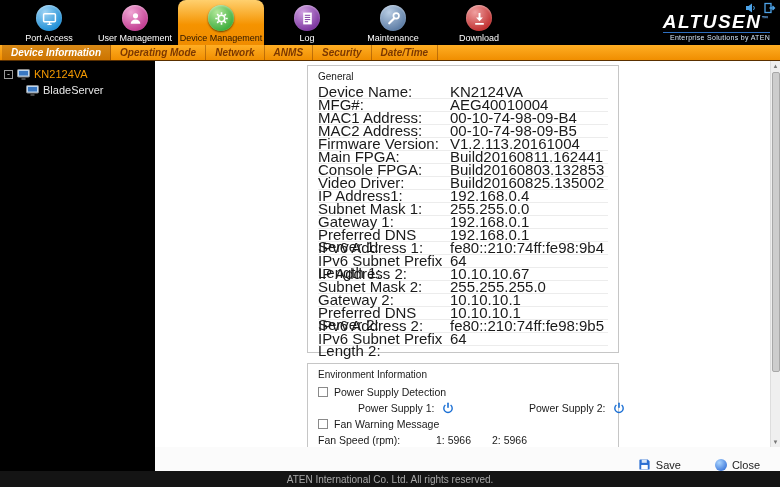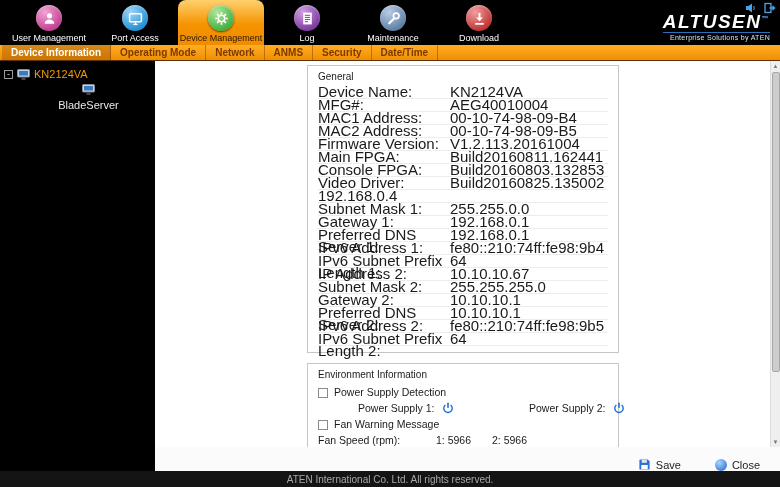--- a/index.html
+++ b/index.html
@@ -22,44 +22,44 @@
   .brand-name { font-size:19px; font-weight:bold; font-style:italic; color:#fff; letter-spacing:1.5px; line-height:17px; }
   .brand-name sup { font-size:7px; color:#6fb7ff; font-style:normal; }
   .brand-tagline { font-size:7px; color:#d5e6f8; border-top:1px solid #2f6fc0; padding-top:1px; margin-top:2px; letter-spacing:.3px; }
 
   .mini-icons { position:absolute; top:2px; right:4px; display:flex; gap:7px; }
   .mini-icon { width:12px; height:12px; cursor:pointer; }
   .mini-icon svg { width:12px; height:12px; display:block; }
 
   
   .tabbar { height:16px; background:linear-gradient(#ffae24,#f08e00); display:flex; align-items:center; padding-left:2px; border-bottom:1px solid #5a3000; }
-  .tab { font-size:10px; font-weight:bold; color:#7c3800; padding:0 9px; border-right:1px solid rgba(122,58,0,.45); line-height:15px; cursor:pointer; white-space:nowrap; }
+  .tab { font-size:10px; font-weight:bold; color:#7c3800; padding:0 9px; border-right:1px solid rgba(122,58,0,.45); line-height:15px; cursor:pointer; white-space:nowrap;font-style:italic; }
   .tab.active { color:#fff; background:rgba(140,70,0,.35); }
 
   
   .body { display:flex; height:410px; }
   .sidebar { width:155px; background:#000; padding-top:5px; flex-shrink:0; }
   .tree-item { display:flex; align-items:center; gap:4px; padding:2px 4px; font-size:11px; color:#e8e8e8; cursor:pointer; }
-  .tree-item.level1 { padding-left:26px;flex-direction:column; }
+  .tree-item.level1 { padding-left:26px; }
   .tree-item.selected .tree-label { color:#f59a00; }
   .expander { width:9px; height:9px; border:1px solid #9a9a9a; color:#ddd; font-size:9px; line-height:7px; text-align:center; background:#000; flex-shrink:0; }
   .tree-icon svg { width:13px; height:11px; display:block; }
 
   .main { flex:1; background:#fff; position:relative; overflow:hidden; }
   .scrollpane { position:absolute; top:0; left:0; right:10px; bottom:24px; padding:4px 0 0 152px; overflow:hidden; }
 
   .groupbox { width:312px; border:1px solid #c6c6c6; background:#fff; padding:3px 10px 6px; }
   .groupbox.env { margin-top:10px; }
   .group-title { font-size:10px; color:#1a1a1a; padding:2px 0 4px; }
 
   .g-row { display:flex; font-size:15px; color:#1a1a1a; height:13px; line-height:12px; border-bottom:1px solid #ececec; }
   .g-label { width:132px; flex-shrink:0; }
   .g-value { flex:1; }
 
-  .e-row { display:flex; align-items:flex-end; font-size:10.5px; color:#1a1a1a; padding:2px 0; line-height:12px; }
+  .e-row { display:flex; align-items:center; font-size:10.5px; color:#1a1a1a; padding:2px 0; line-height:12px; }
   .checkbox { width:10px; height:10px; border:1px solid #8a8a8a; background:#fff; margin-right:6px; flex-shrink:0; cursor:pointer; }
   .e-label-1 { width:84px; flex-shrink:0;margin-left:40px; }
   .e-spacer { width:35px; flex-shrink:0; }
   .power-icon svg { width:12px; height:12px; display:block; }
   .fan-label { width:118px; flex-shrink:0; }
   .fan-val { width:56px; flex-shrink:0; }
 
   
   .actionbar { position:absolute; left:0; right:0; bottom:0; height:24px; background:#fbfbfb; display:flex; align-items:flex-end; justify-content:flex-end; gap:34px; padding-right:20px; }
   .action-btn { display:flex; align-items:center; gap:5px; font-size:11px; color:#222; cursor:pointer; }
@@ -75,36 +75,36 @@
   .footer { height:16px; background:#141414; display:flex; align-items:center; justify-content:center; font-size:10px; color:#a8a8a8; }
 </style>
 </head>
 <body>
 
 <div class="app">
 
   <div class="topbar">
     <div style="display:flex;align-items:stretch;">
         <div class="nav-item">
+          <div class="nav-icon" style="background: radial-gradient(circle at 35% 28%, rgb(159, 212, 245), rgb(31, 143, 214) 75%);">
+            <svg viewBox="0 0 14 14">
+              <rect x="1.5" y="2.5" width="11" height="7.5" rx="1" fill="none" stroke="#fff" stroke-width="1.4"></rect>
+              <path d="M5 12.5h4M7 10v2.5" stroke="#fff" stroke-width="1.2"></path>
+            </svg>
+          </div>
+          <span class="nav-label">Port Access</span>
+        </div>
+        <div class="nav-item">
           <div class="nav-icon" style="background: radial-gradient(circle at 35% 28%, rgb(240, 166, 212), rgb(194, 61, 146) 75%);">
             <svg viewBox="0 0 14 14">
               <circle cx="7" cy="4.5" r="2.4" fill="#fff"></circle>
               <path d="M2.5 12c0-2.5 2-4 4.5-4s4.5 1.5 4.5 4z" fill="#fff"></path>
             </svg>
           </div>
           <span class="nav-label">User Management</span>
-        </div>
-        <div class="nav-item">
-          <div class="nav-icon" style="background: radial-gradient(circle at 35% 28%, rgb(159, 212, 245), rgb(31, 143, 214) 75%);">
-            <svg viewBox="0 0 14 14">
-              <rect x="1.5" y="2.5" width="11" height="7.5" rx="1" fill="none" stroke="#fff" stroke-width="1.4"></rect>
-              <path d="M5 12.5h4M7 10v2.5" stroke="#fff" stroke-width="1.2"></path>
-            </svg>
-          </div>
-          <span class="nav-label">Port Access</span>
         </div>
         <div class="nav-item active">
           <div class="nav-icon" style="background: radial-gradient(circle at 35% 28%, rgb(178, 232, 154), rgb(63, 174, 63) 75%);">
             <svg viewBox="0 0 14 14">
               <g stroke="#fff" stroke-width="1.5">
                 <circle cx="7" cy="7" r="3" fill="none"></circle>
                 <path d="M7 1.2v2M7 10.8v2M1.2 7h2M10.8 7h2M2.9 2.9l1.4 1.4M9.7 9.7l1.4 1.4M11.1 2.9L9.7 4.3M4.3 9.7l-1.4 1.4"></path>
               </g>
             </svg>
           </div>
@@ -228,20 +228,21 @@
               </div>
               <div class="g-row">
                 <span class="g-label">Console FPGA:</span>
                 <span class="g-value">Build20160803.132853</span>
               </div>
               <div class="g-row">
                 <span class="g-label">Video Driver:</span>
                 <span class="g-value">Build20160825.135002</span>
               </div>
               <div class="g-row">
+                <span class="g-label">IP Address1:</span>
                 <span class="g-value">192.168.0.4</span>
               </div>
               <div class="g-row">
                 <span class="g-label">Subnet Mask 1:</span>
                 <span class="g-value">255.255.0.0</span>
               </div>
               <div class="g-row">
                 <span class="g-label">Gateway 1:</span>
                 <span class="g-value">192.168.0.1</span>
               </div>

